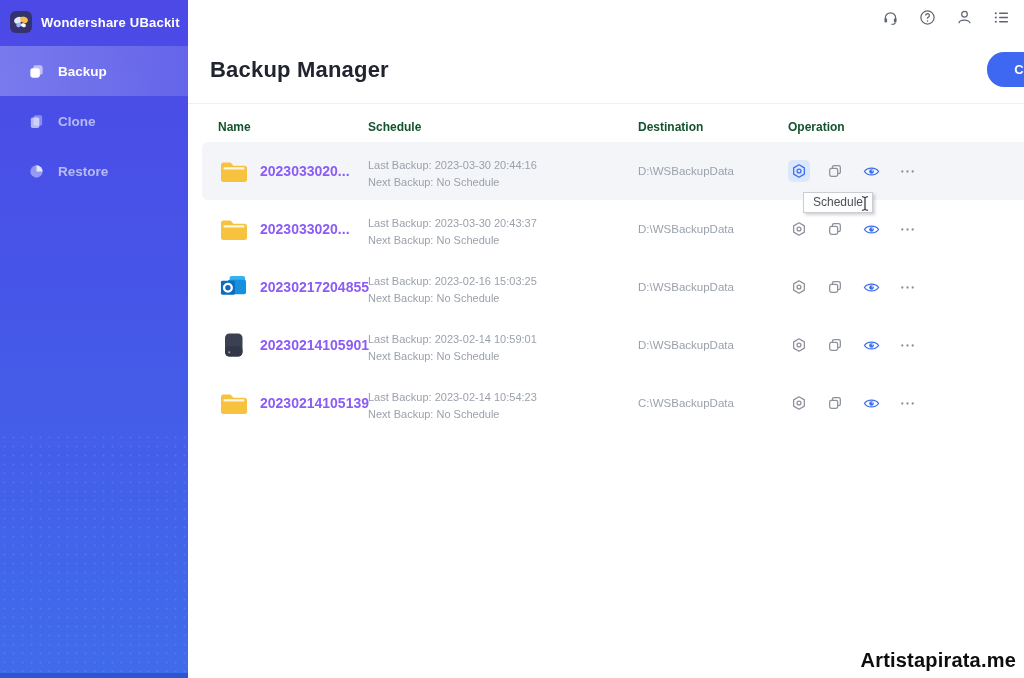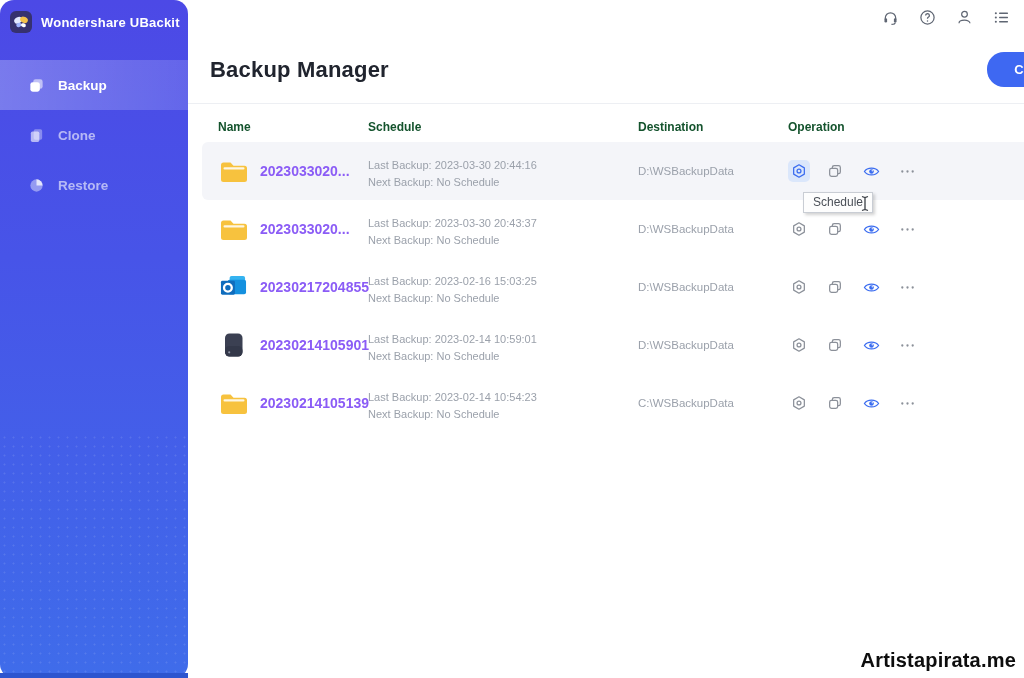--- a/index.html
+++ b/index.html
@@ -6,35 +6,34 @@
   body{
     width:1024px;height:678px;overflow:hidden;position:relative;
     background:#ffffff;font-family:"Liberation Sans",sans-serif;
     -webkit-font-smoothing:antialiased;
   }
   
   .sidebar{
     position:absolute;left:0;top:0;width:188px;height:678px;
     background:linear-gradient(180deg,#4c49e6 0%,#4754e8 38%,#3f6cea 100%);
     z-index:3;
-    border-radius:14px;
   }
   .sidebar .dots{
     position:absolute;left:0;right:0;bottom:5px;height:240px;
     background-image:radial-gradient(rgba(255,255,255,.5) 0.8px,transparent 1.2px);
     background-size:9px 9px;opacity:.22;pointer-events:none;
   }
   .sidebar .bottom-edge{
     position:absolute;left:0;right:0;bottom:0;height:5px;background:#2d55cf;
   }
   .brand-row{display:flex;align-items:center;gap:9px;padding:7px 0 0 10px;height:30px;}
   .logo{width:22px;height:22px;border-radius:6px;background:#36316f;position:relative;flex:0 0 auto;}
   .logo svg{position:absolute;left:2px;top:2px;}
   .brand-text{color:#ffffff;font-size:13px;font-weight:700;letter-spacing:.2px;}
-  .nav{margin-top:23px;text-align:right;}
+  .nav{margin-top:9px;text-align:right;}
   .nav-item{
     height:50px;display:flex;align-items:center;gap:13px;padding-left:27px;
     color:rgba(255,255,255,.60);font-size:13.5px;font-weight:700;cursor:pointer;
   }
   .nav-item.active{
     background:linear-gradient(90deg,rgba(255,255,255,.26),rgba(255,255,255,.14));
     color:#ffffff;
   }
   .nav-icon{width:18px;height:18px;display:flex;align-items:center;justify-content:center;}
 

